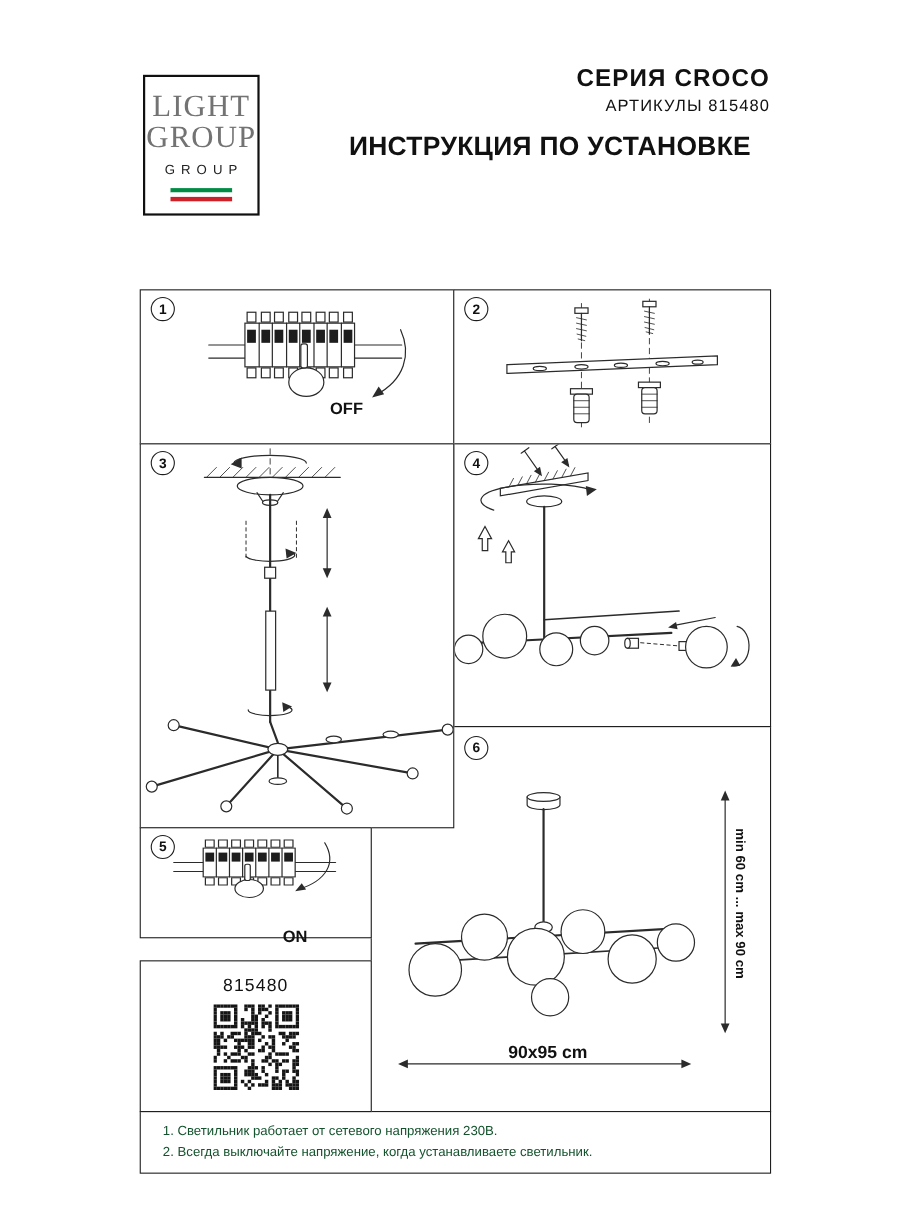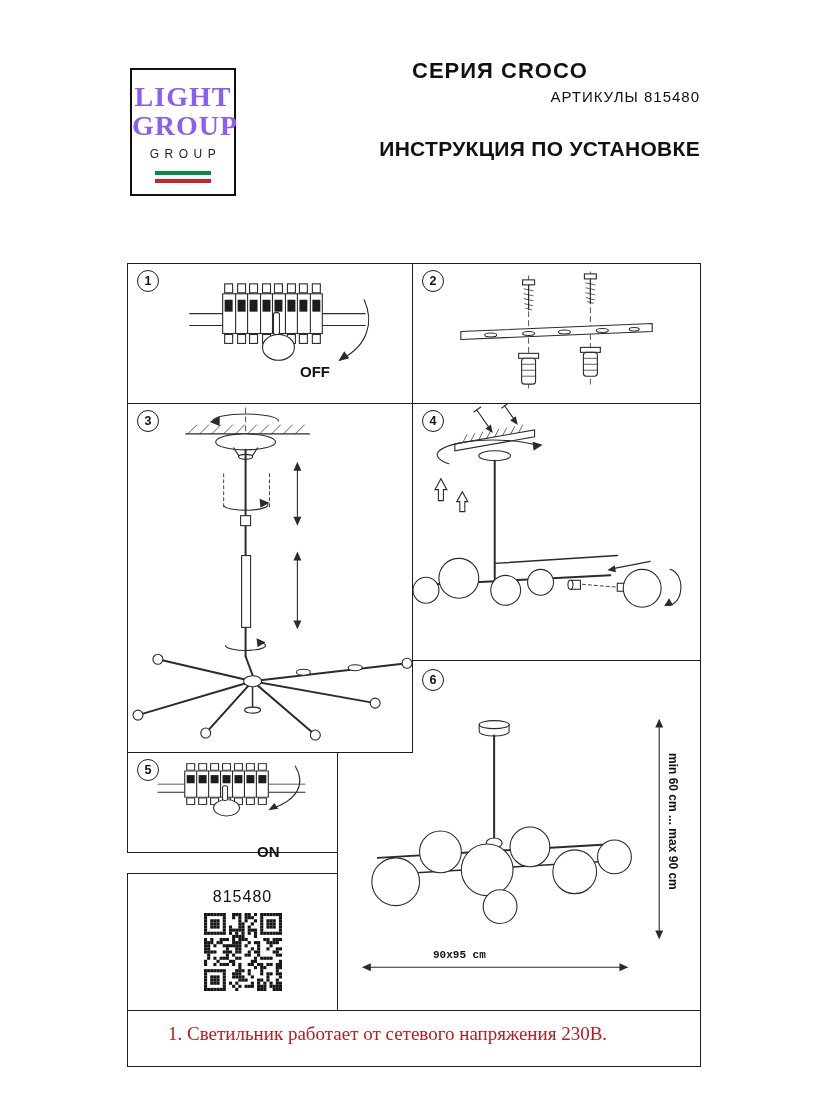--- a/index.html
+++ b/index.html
@@ -2,37 +2,37 @@
 <html><head>
 <meta charset="utf-8">
 <style>
   html,body{margin:0;padding:0;background:#fff;}
   #page{position:relative;width:826px;height:1097px;background:#fff;
         font-family:"Liberation Sans",sans-serif;color:#111;overflow:hidden;}
 
   
   .logo-box{position:absolute;left:130px;top:68px;width:106px;height:128px;
             border:2px solid #101010;text-align:center;box-sizing:border-box;background:#fff;}
-  .logo-word{font-family:"Liberation Serif",serif;font-weight:bold;font-size:28px;
-             line-height:1.04;letter-spacing:1px;color:#8b5cf6;}
+  .logo-word{font-family:"Liberation Serif",serif;font-weight:normal;font-size:28px;
+             line-height:1.04;letter-spacing:1px;color:#737373;}
   .logo-word.first{margin-top:12px;}
   .logo-group{margin-top:7px;font-size:12px;font-weight:400;letter-spacing:5.5px;
               margin-left:5px;color:#222;}
   .flag{width:56px;margin:10px auto 0;}
   .flag-green{height:4px;background:#008C45;}
   .flag-gap{height:4px;background:#ffffff;}
   .flag-red{height:4px;background:#CD212A;}
 
   .title-block{position:absolute;left:300px;top:58px;width:400px;text-align:right;}
-  .t-series{font-size:22px;font-weight:bold;letter-spacing:1px;text-align:center;}
+  .t-series{font-size:22px;font-weight:bold;letter-spacing:1px;}
   .t-articles{font-size:15px;font-weight:normal;letter-spacing:1px;margin-top:4px;}
-  .t-instr{margin-top:30px;font-size:21px;font-weight:bold;line-height:1.34;letter-spacing:.3px;}
+  .t-instr{margin-top:13px;font-size:24px;font-weight:bold;line-height:1.34;letter-spacing:.3px;text-align:center;}
 
   
-  .panel{position:absolute;border:1px solid #1f1f1f;background:#fff;box-sizing:border-box;padding-left:20px;}
+  .panel{position:absolute;border:1px solid #1f1f1f;background:#fff;box-sizing:border-box;}
   #p1{left:127px;top:263px;width:286px;height:141px;z-index:2;}
   #p2{left:412px;top:263px;width:289px;height:141px;z-index:2;}
   #p3{left:127px;top:403px;width:286px;height:350px;z-index:3;}
   #p4{left:412px;top:403px;width:289px;height:258px;z-index:2;}
   #p5{left:127px;top:752px;width:211px;height:101px;z-index:3;}
   #pqr{left:127px;top:873px;width:211px;height:138px;z-index:3;}
   #p6{left:337px;top:660px;width:364px;height:351px;z-index:1;}
   #pnotes{left:127px;top:1010px;width:574px;height:57px;z-index:2;}
 
   .badge{position:absolute;width:22px;height:22px;border:1.4px solid #1d1d1d;border-radius:50%;
@@ -48,27 +48,27 @@
   .art .thick{stroke-width:2;}
   .art .t15{stroke-width:1.5;}
   .art .thin{stroke-width:.75;}
   .art .dash{stroke-dasharray:5 4;stroke-width:.8;}
   .art .dash2{stroke-dasharray:3 3;stroke-width:.9;}
 
   .lbl{position:absolute;font-weight:bold;color:#111;white-space:nowrap;}
   #off-label{left:172px;top:99px;font-size:15px;}
   #on-label{left:129px;top:90px;font-size:15px;}
   #dim-v{left:342px;top:92px;font-size:12px;transform:rotate(90deg);transform-origin:0 0;}
-  #dim-h{left:95px;top:288px;width:130px;font-size:11px;font-family:Liberation Mono, monospace;}
+  #dim-h{left:95px;top:288px;width:130px;text-align:center;font-size:16px;}
 
   .article-number{margin-top:14px;text-align:center;font-size:16px;font-weight:400;letter-spacing:1px;}
   #qr{display:block;margin:7px auto 0;}
   #qr rect{fill:#151515;stroke:none;}
 
-  .notes-inner{padding:8px 20px;font-size:19px;line-height:1.6;color:#b91c1c;font-family:Liberation Serif, serif;}
+  .notes-inner{padding:8px 20px;font-size:12px;line-height:1.6;color:#14532d;}
 </style>
 </head>
 <body>
 
 <div id="page">
 
   <div class="logo-box">
     <div class="logo-word first">LIGHT</div>
     <div class="logo-word">GROUP</div>
     <div class="logo-group">GROUP</div>
@@ -717,16 +717,17 @@
         <rect x="57" y="72" width="3" height="3"></rect>
         <rect x="66" y="72" width="3" height="3"></rect>
         <rect x="69" y="72" width="3" height="3"></rect>
         <rect x="72" y="72" width="3" height="3"></rect>
       </svg>
   </div>
 
   <div class="panel" id="pnotes">
     <div class="notes-inner">
       <div>1. Светильник работает от сетевого напряжения 230В.</div>
+      <div>2. Всегда выключайте напряжение, когда устанавливаете светильник.</div>
     </div>
   </div>
 
 </div>
 
 </body></html>

